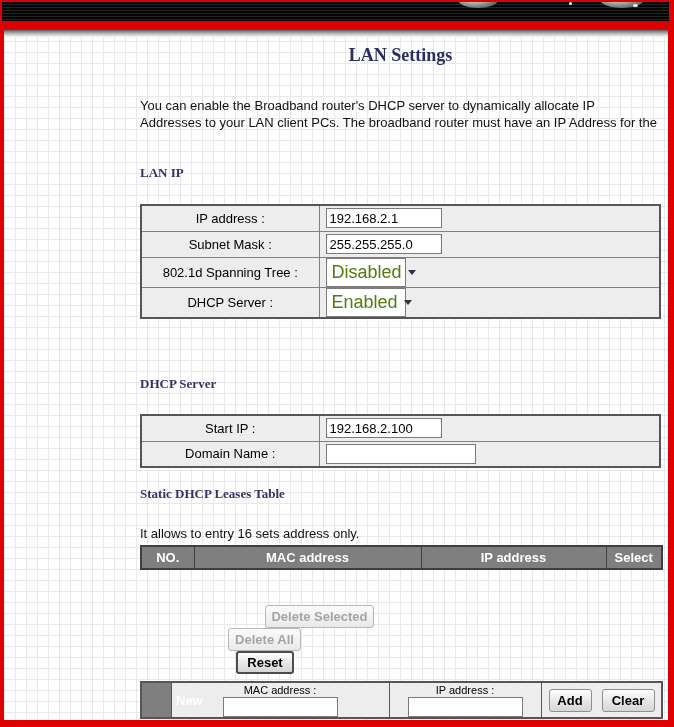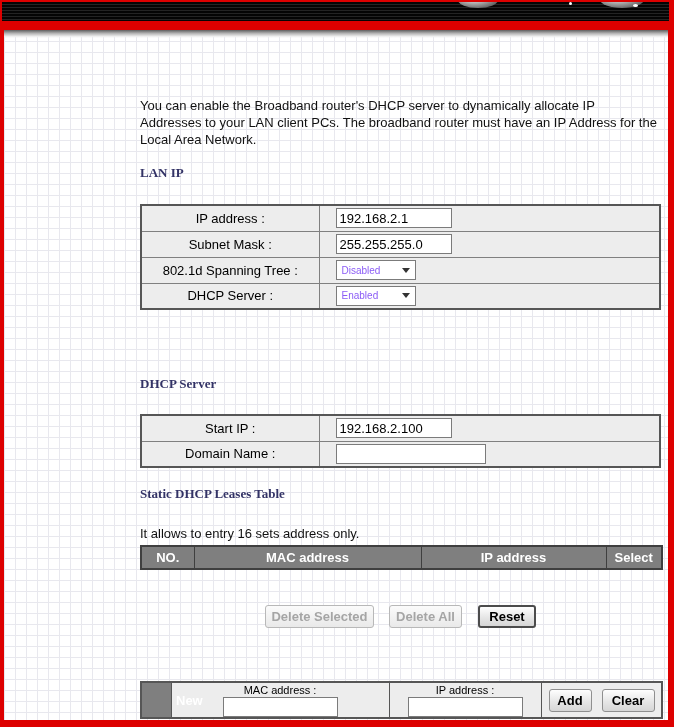--- a/index.html
+++ b/index.html
@@ -49,33 +49,33 @@
     font-size:18px; font-weight:bold; color:#2c2c64; text-align:center;
   }
   .intro { left:136px; width:535px; top:67px; font-size:13px; color:#111; line-height:17px; }
   .sec-heading { left:136px; font-size:13px; font-weight:bold; color:#333366;font-family:Liberation Serif, serif; }
 
   
   table.cfg { border-collapse:collapse; table-layout:fixed; width:521px;
               border:2px solid #565656; background:#ededed; }
   table.cfg td { border:1px solid #808080; height:26px; font-size:13px; color:#000; vertical-align:middle; }
   td.lbl { text-align:center; width:178px; }
-  td.val { padding-left:16px; }
+  td.val { padding-left:6px; }
 
   input.txt {
     height:20px; border:1px solid #7b7b7b; background:#fff;
     font:13px "Liberation Sans", sans-serif; padding:1px 3px; color:#000;
   }
   .w-ip  { width:116px; }
   .w-dom { width:150px; }
 
   .fselect {
     display:inline-flex; align-items:center; justify-content:space-between;
-    height:20px; background:#fff; border:1px solid #7b7b7b;
-    font-size:10px; color:#8b5cf6; padding:0 5px; cursor:default;
+    height:29px; background:#fff; border:1px solid #7b7b7b;
+    font-size:18px; color:#4d7c0f; padding:0 5px; cursor:default;
   }
   .fselect .arr {
     width:0; height:0; margin-left:6px;
     border-left:4px solid transparent; border-right:4px solid transparent;
     border-top:5px solid #333;
   }
 
   
   table.hdr { border-collapse:collapse; table-layout:fixed; width:521px; border:2px solid #3f3f3f;padding-left:20px; }
   table.hdr td {
@@ -88,21 +88,21 @@
   
   .btn {
     font:bold 13px "Liberation Sans", sans-serif; color:#000;
     background:linear-gradient(#fefefe, #e6e6e6 55%, #d6d6d6);
     border:1px solid #8f8f8f; border-radius:3px; height:23px;
   }
   .btn:disabled { color:#a5a5a5; border-color:#b8b8b8;
                   background:linear-gradient(#fbfbfb, #e9e9e9); }
   .btn.primary { border:2px solid #4c4c4c; }
 
-  .btnrow { left:136px; top:575px; display:flex; align-items:center; }
+  .btnrow { left:136px; top:575px; display:flex; align-items:center;flex-direction:column; }
 
   
   .enable-row { left:142px; top:661px; display:flex; align-items:center; }
   .enable-row input { width:13px; height:13px; }
   .enable-row label { font-size:13px; font-weight:bold; color:#000; margin-left:13px; }
 
   
   table.newtbl { border-collapse:collapse; table-layout:fixed; width:521px;
                  border:2px solid #565656; background:#ededed; }
   table.newtbl td { border:1px solid #565656; height:36px; vertical-align:middle; }
@@ -120,25 +120,25 @@
   <div class="topbar">
     <div class="globe g1"></div>
     <div class="globe g2"></div>
     <div class="spark s1"></div>
     <div class="spark s2"></div>
   </div>
 
   <div class="content">
     <div class="shade"></div>
 
+    <div class="abs page-title">LAN Settings</div>
 
     <div class="abs intro">
       <div>You can enable the Broadband router's DHCP server to dynamically allocate IP</div>
       <div>Addresses to your LAN client PCs. The broadband router must have an IP Address for the</div>
-      <div>Local Area Network.</div>
     </div>
 
     <div class="abs sec-heading" style="top:135px">LAN IP</div>
 
     <table class="cfg abs" style="left:136px; top:174px">
       <colgroup>
           <col style="width:178px">
           <col>
         </colgroup>
       <tbody>

